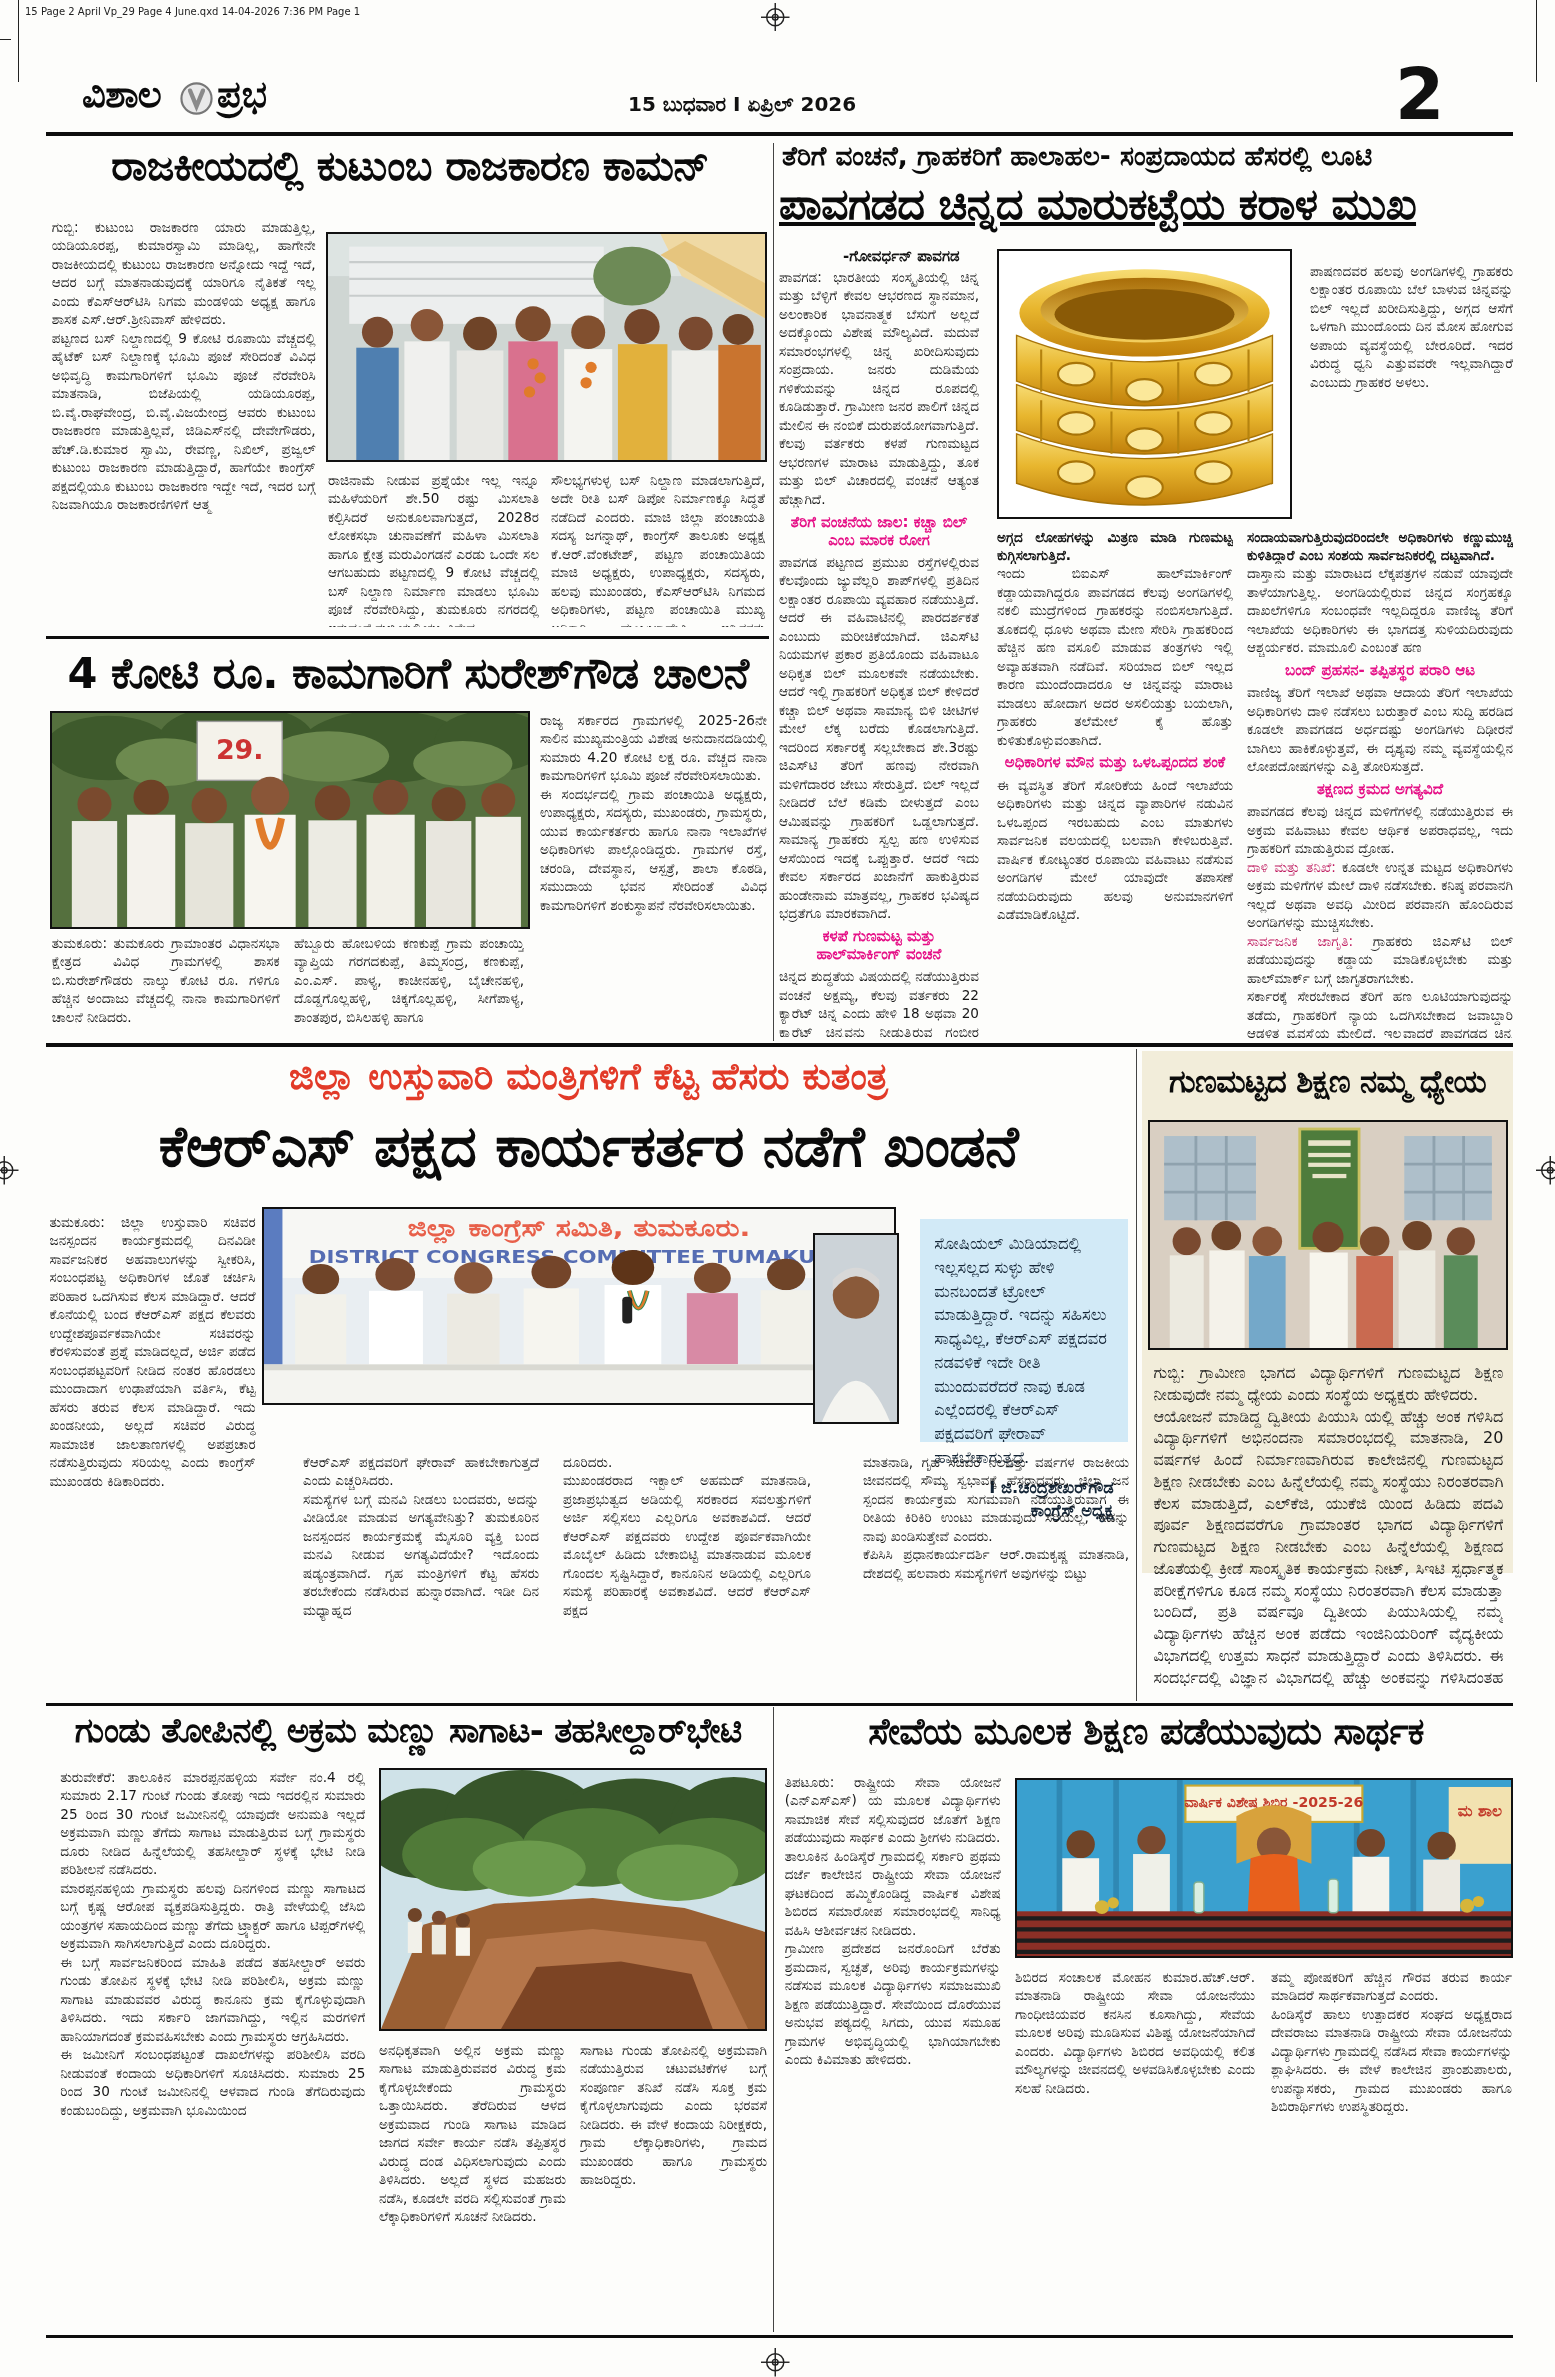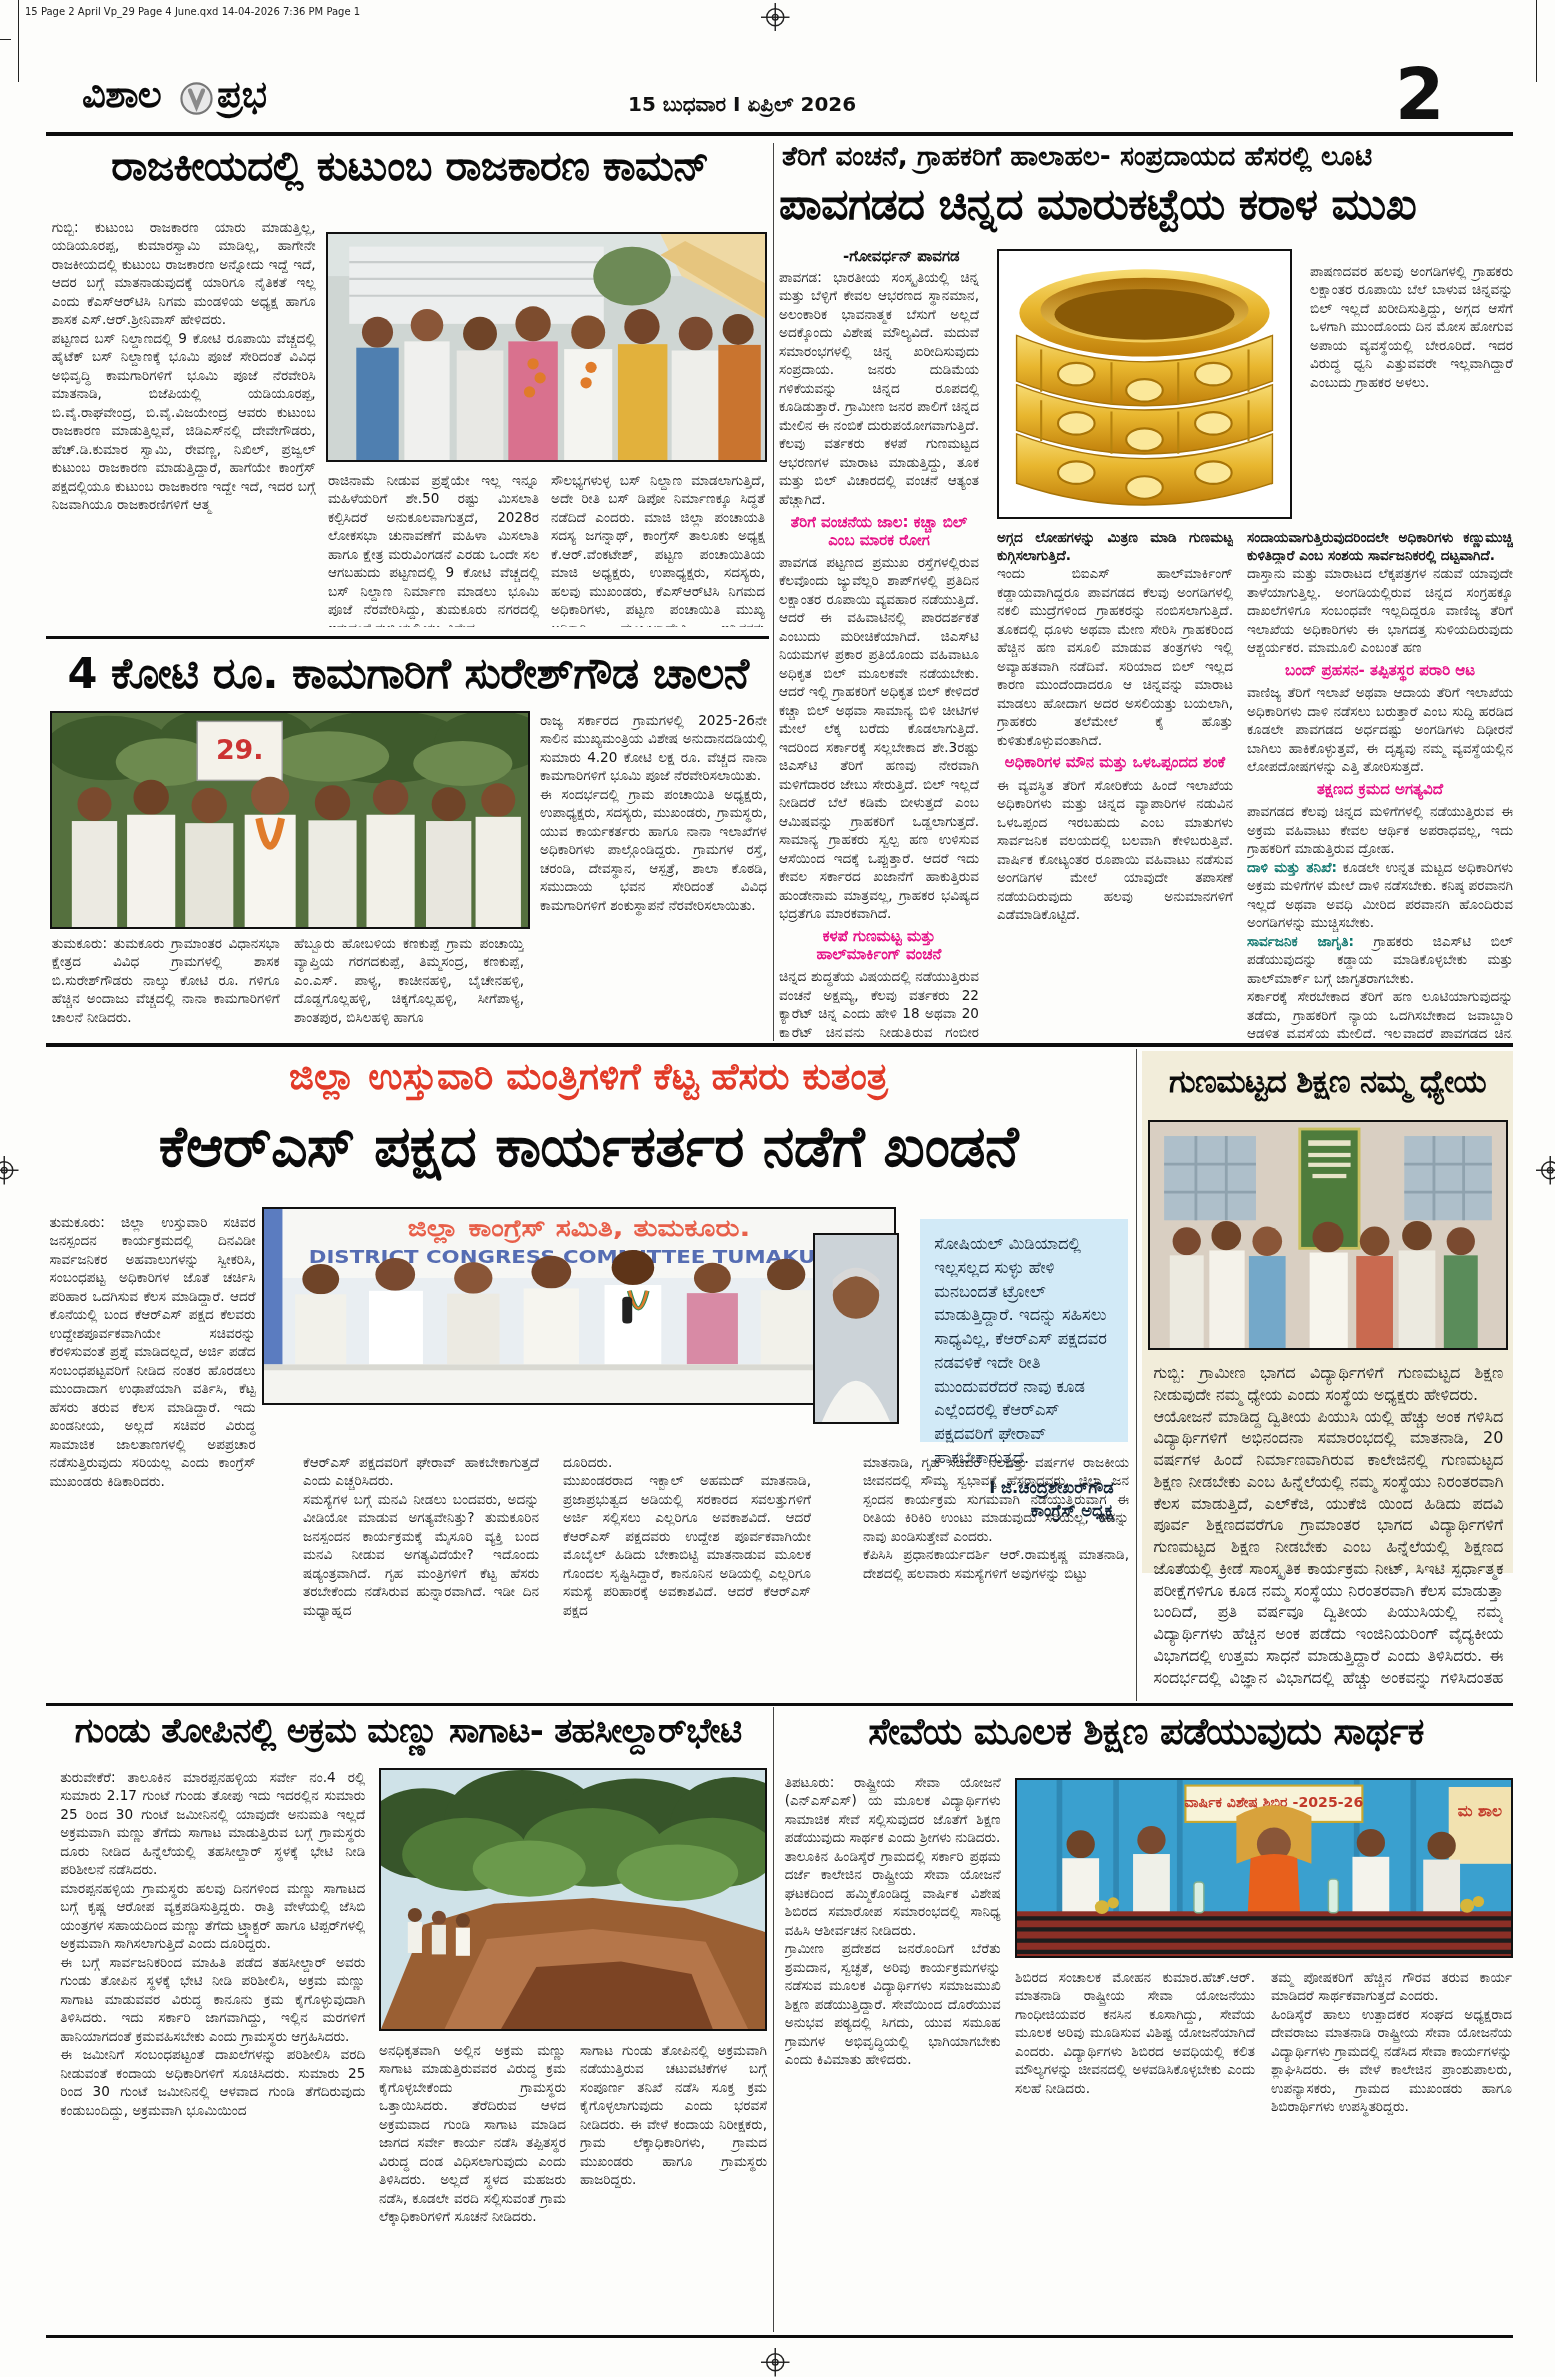--- a/index.html
+++ b/index.html
@@ -6,21 +6,21 @@
   #page{position:relative;width:1555px;height:2377px;background:#fdfdfb;overflow:hidden;
         font-family:"DejaVu Sans","Liberation Sans",sans-serif;color:#111;}
   .abs{position:absolute;}
   .col{ text-align:justify; overflow:hidden; white-space:pre-line; line-height:1.36; font-size:13.6px; color:#161616;}
   .bold{font-weight:700;}
   .rule{background:#0d0d0d;}
   .vrule{background:#444;width:1.4px;}
   .headline{font-weight:700;color:#0b0b0b;letter-spacing:-0.7px;line-height:1.05;}
   .kicker-red{color:#e23a28;font-weight:700;}
   .sub-pink{color:#e50f86;font-weight:700;text-align:center;line-height:1.2;font-size:15px;margin:4.3px 0;white-space:normal;}
-  .lead-pink{color:#0f766e;font-weight:700;}
+  .lead-pink{color:#be185d;font-weight:400;}
   .photo-frame{border:2.1px solid #111;box-sizing:border-box;overflow:hidden;background:#fdba74;}
   .caption-bold{font-weight:700;font-size:13.6px;line-height:1.3;text-align:justify;overflow:hidden;}
   .quote-box{background:#d2eaf7;padding:13px 14.3px;box-sizing:border-box;font-size:16.4px;line-height:1.45;color:#123;}
   .cream{background:#f2edda;}
   svg{display:block;}
   .regmark circle,.regmark line{stroke:#222;fill:none;stroke-width:2;}
 </style>
 </head>
 <body>
 
@@ -115,21 +115,21 @@
       </svg>
     </div>
     <div class="col abs" style="left:5.7px;top:77px;width:264px;height:408px;">ಗುಬ್ಬಿ: ಕುಟುಂಬ ರಾಜಕಾರಣ ಯಾರು ಮಾಡುತ್ತಿಲ್ಲ, ಯಡಿಯೂರಪ್ಪ, ಕುಮಾರಸ್ವಾಮಿ ಮಾಡಿಲ್ಲ, ಹಾಗೇನೇ ರಾಜಕೀಯದಲ್ಲಿ ಕುಟುಂಬ ರಾಜಕಾರಣ ಅನ್ನೋದು ಇದ್ದೆ ಇದೆ, ಆದರ ಬಗ್ಗೆ ಮಾತನಾಡುವುದಕ್ಕೆ ಯಾರಿಗೂ ನೈತಿಕತೆ ಇಲ್ಲ ಎಂದು ಕೆಎಸ್‌ಆರ್‌ಟಿಸಿ ನಿಗಮ ಮಂಡಳಿಯ ಅಧ್ಯಕ್ಷ ಹಾಗೂ ಶಾಸಕ ಎಸ್.ಆರ್.ಶ್ರೀನಿವಾಸ್ ಹೇಳಿದರು.
  ಪಟ್ಟಣದ ಬಸ್ ನಿಲ್ದಾಣದಲ್ಲಿ 9 ಕೋಟಿ ರೂಪಾಯಿ ವೆಚ್ಚದಲ್ಲಿ ಹೈಟೆಕ್ ಬಸ್ ನಿಲ್ದಾಣಕ್ಕೆ ಭೂಮಿ ಪೂಜೆ ಸೇರಿದಂತೆ ವಿವಿಧ ಅಭಿವೃದ್ಧಿ ಕಾಮಗಾರಿಗಳಿಗೆ ಭೂಮಿ ಪೂಜೆ ನೆರವೇರಿಸಿ ಮಾತನಾಡಿ, ಬಿಜೆಪಿಯಲ್ಲಿ ಯಡಿಯೂರಪ್ಪ, ಬಿ.ವೈ.ರಾಘವೇಂದ್ರ, ಬಿ.ವೈ.ವಿಜಯೇಂದ್ರ ಆವರು ಕುಟುಂಬ ರಾಜಕಾರಣ ಮಾಡುತ್ತಿಲ್ಲವೆ, ಜಿಡಿಎಸ್‌ನಲ್ಲಿ ದೇವೇಗೌಡರು, ಹೆಚ್.ಡಿ.ಕುಮಾರ ಸ್ವಾಮಿ, ರೇವಣ್ಣ, ನಿಖಿಲ್, ಪ್ರಜ್ವಲ್ ಕುಟುಂಬ ರಾಜಕಾರಣ ಮಾಡುತ್ತಿದ್ದಾರೆ, ಹಾಗೆಯೇ ಕಾಂಗ್ರೆಸ್ ಪಕ್ಷದಲ್ಲಿಯೂ ಕುಟುಂಬ ರಾಜಕಾರಣ ಇದ್ದೇ ಇದೆ, ಇದರ ಬಗ್ಗೆ ನಿಜವಾಗಿಯೂ ರಾಜಕಾರಣಿಗಳಿಗೆ ಆತ್ಮ</div>
     <div class="col abs" style="left:282px;top:330px;width:211px;height:156px;">ರಾಜಿನಾಮೆ ನೀಡುವ ಪ್ರಶ್ನೆಯೇ ಇಲ್ಲ ಇನ್ನೂ ಮಹಿಳೆಯರಿಗೆ ಶೇ.50 ರಷ್ಟು ಮಿಸಲಾತಿ ಕಲ್ಪಿಸಿದರೆ ಅನುಕೂಲವಾಗುತ್ತದೆ, 2028ರ ಲೋಕಸಭಾ ಚುನಾವಣೆಗೆ ಮಹಿಳಾ ಮಿಸಲಾತಿ ಹಾಗೂ ಕ್ಷೇತ್ರ ಮರುವಿಂಗಡನೆ ಎರಡು ಒಂದೇ ಸಲ ಆಗಬಹುದು ಪಟ್ಟಣದಲ್ಲಿ 9 ಕೋಟಿ ವೆಚ್ಚದಲ್ಲಿ ಬಸ್ ನಿಲ್ದಾಣ ನಿರ್ಮಾಣ ಮಾಡಲು ಭೂಮಿ ಪೂಜೆ ನೆರವೇರಿಸಿದ್ದು, ತುಮಕೂರು ನಗರದಲ್ಲಿ ಇರುವಂತೆ ಗುಬ್ಬಿಯಲ್ಲಿಯು ವಿಶೇಷ</div>
     <div class="col abs" style="left:505px;top:330px;width:214px;height:156px;">ಸೌಲಭ್ಯಗಳುಳ್ಳ ಬಸ್ ನಿಲ್ದಾಣ ಮಾಡಲಾಗುತ್ತಿದೆ, ಅದೇ ರೀತಿ ಬಸ್ ಡಿಪೋ ನಿರ್ಮಾಣಕ್ಕೂ ಸಿದ್ಧತೆ ನಡೆದಿದೆ ಎಂದರು. ಮಾಜಿ ಜಿಲ್ಲಾ ಪಂಚಾಯತಿ ಸದಸ್ಯ ಜಗನ್ನಾಥ್, ಕಾಂಗ್ರೆಸ್ ತಾಲೂಕು ಅಧ್ಯಕ್ಷ ಕೆ.ಆರ್.ವೆಂಕಟೇಶ್, ಪಟ್ಟಣ ಪಂಚಾಯಿತಿಯ ಮಾಜಿ ಅಧ್ಯಕ್ಷರು, ಉಪಾಧ್ಯಕ್ಷರು, ಸದಸ್ಯರು, ಹಲವು ಮುಖಂಡರು, ಕೆಎಸ್‌ಆರ್‌ಟಿಸಿ ನಿಗಮದ ಅಧಿಕಾರಿಗಳು, ಪಟ್ಟಣ ಪಂಚಾಯಿತಿ ಮುಖ್ಯ ಅಧಿಕಾರಿ ಮಂಜುಳಾದೇವಿ ಇನ್ನಿತರರು ಹಾಜರಿದ್ದರು.</div>
   </div>
 
   <div class="abs" style="left:779px;top:141px;width:734px;height:899px;">
     <div class="abs headline" style="left:2.9px;top:1.4px;width:728px;font-size:26.4px;letter-spacing:0;">ತೆರಿಗೆ ವಂಚನೆ, ಗ್ರಾಹಕರಿಗೆ ಹಾಲಾಹಲ- ಸಂಪ್ರದಾಯದ ಹೆಸರಲ್ಲಿ ಲೂಟಿ</div>
-    <div class="abs headline" style="left:0px;top:41px;width:734px;font-size:43px;">ಪಾವಗಡದ ಚಿನ್ನದ ಮಾರುಕಟ್ಟೆಯ ಕರಾಳ ಮುಖ</div>
+    <div class="abs headline" style="left:0px;top:41px;width:734px;font-size:43px;text-decoration:underline;">ಪಾವಗಡದ ಚಿನ್ನದ ಮಾರುಕಟ್ಟೆಯ ಕರಾಳ ಮುಖ</div>
     <div class="abs bold" style="left:64px;top:106px;font-size:15px;">-ಗೋವರ್ಧನ್ ಪಾವಗಡ</div>
     <div class="abs photo-frame" style="left:218px;top:108px;width:295px;height:270px;background:#fff;">
       <svg width="100%" height="100%" viewBox="0 0 414 378" preserveAspectRatio="none">
         <defs>
           <linearGradient id="gold" x1="0" y1="0" x2="0" y2="1">
             <stop offset="0" stop-color="#f7dc74"></stop>
               <stop offset="0.45" stop-color="#e8b62e"></stop>
               <stop offset="1" stop-color="#c07f0a"></stop>
           </linearGradient>
           <linearGradient id="goldin" x1="0" y1="0" x2="0" y2="1">

